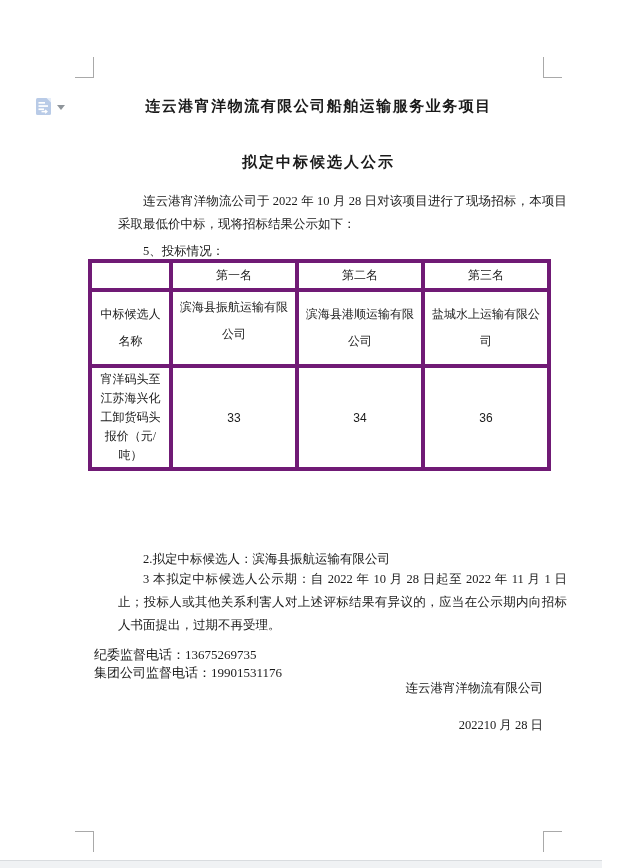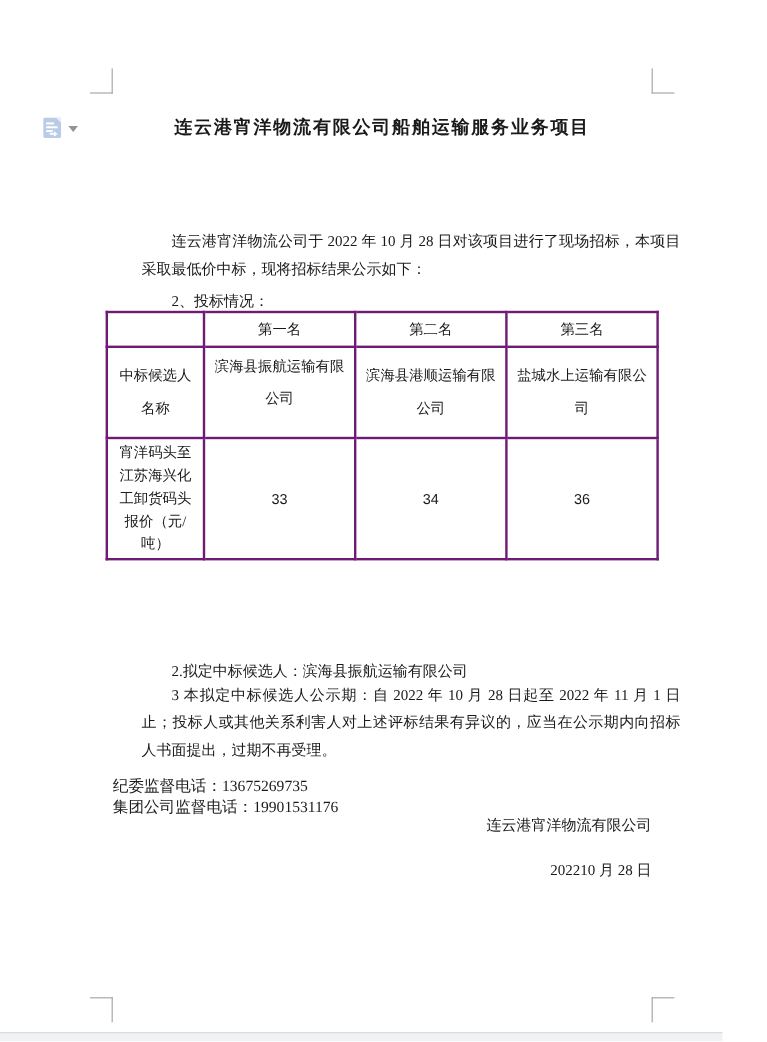--- a/index.html
+++ b/index.html
@@ -46,21 +46,21 @@
   .signature{top:680px;text-align:right;}
   .date{top:697px;margin-top:20px;}
 
   
   table.bid{
     position:absolute;left:88px;top:259px;
     border-collapse:collapse;table-layout:fixed;width:459px;
     font-size:12px;
   }
   table.bid td{
-    border:2px solid #701a75;
+    border:4px solid #701a75;
     text-align:center;vertical-align:middle;
     padding:2px 4px;overflow:hidden;
   }
   tr.hrow{height:29px;}
   tr.r2{height:76px;}
   tr.r3{height:87px;}
   tr.r4{height:86px;}
   td.rowlabel{
     text-align:justify;line-height:19px;padding:3px 7px;
   }
@@ -94,22 +94,23 @@
         <rect x="2.5" y="7.2" width="9.5" height="1.7" fill="#ffffff"></rect>
         <rect x="2.5" y="10.4" width="5.5" height="1.7" fill="#ffffff"></rect>
         <path d="M5.5 13.6 h5" stroke="#ffffff" stroke-width="1.5"></path>
         <path d="M9 12 l2 1.6 l-2 1.6" fill="none" stroke="#ffffff" stroke-width="1.2"></path>
       </svg>
     </span>
     <span class="caret"></span>
   </div>
 
   <div class="title">连云港宵洋物流有限公司船舶运输服务业务项目</div>
+  <div class="subtitle">拟定中标候选人公示</div>
   <div class="para indent2 intro">连云港宵洋物流公司于 2022 年 10 月 28 日对该项目进行了现场招标，本项目采取最低价中标，现将招标结果公示如下：</div>
-  <div class="para indent2 sec1">2、投标情况：</div>
+  <div class="para indent2 sec1">5、投标情况：</div>
 
   <table class="bid">
     <colgroup>
       <col style="width:81px">
         <col style="width:126px">
         <col style="width:126px">
         <col style="width:126px">
     </colgroup>
     <tbody>
         <tr class="hrow">

